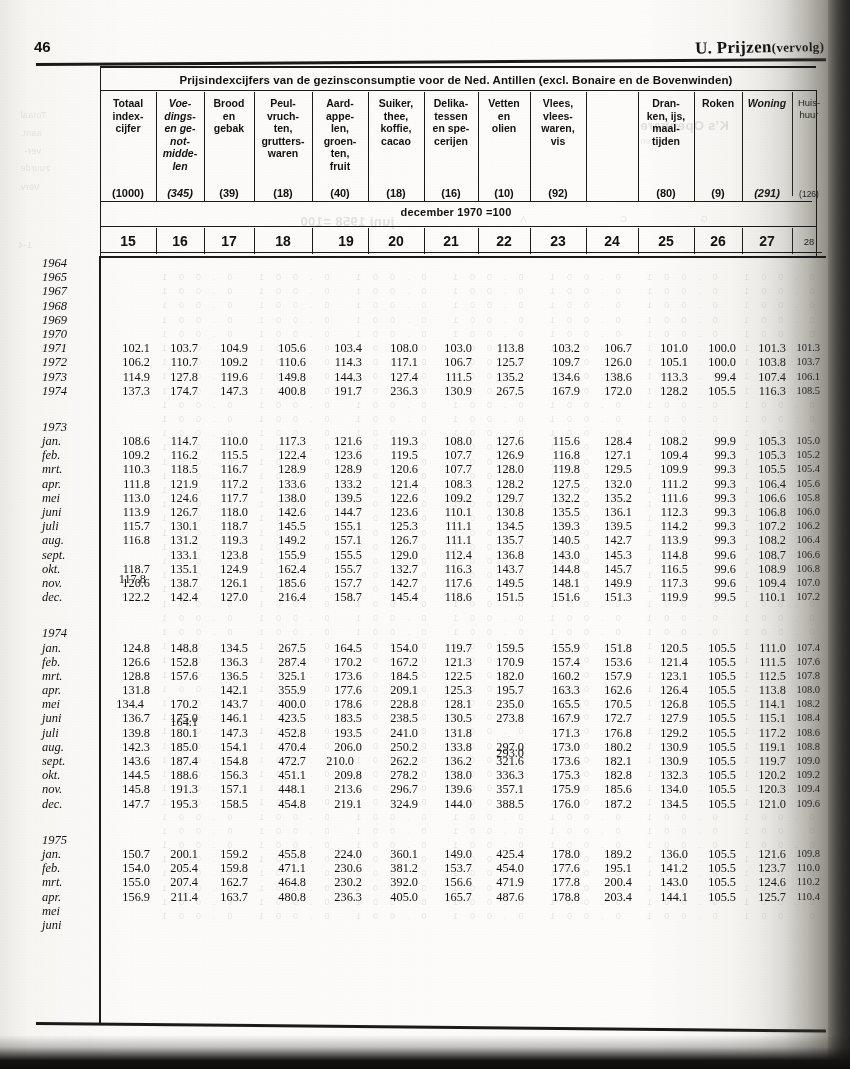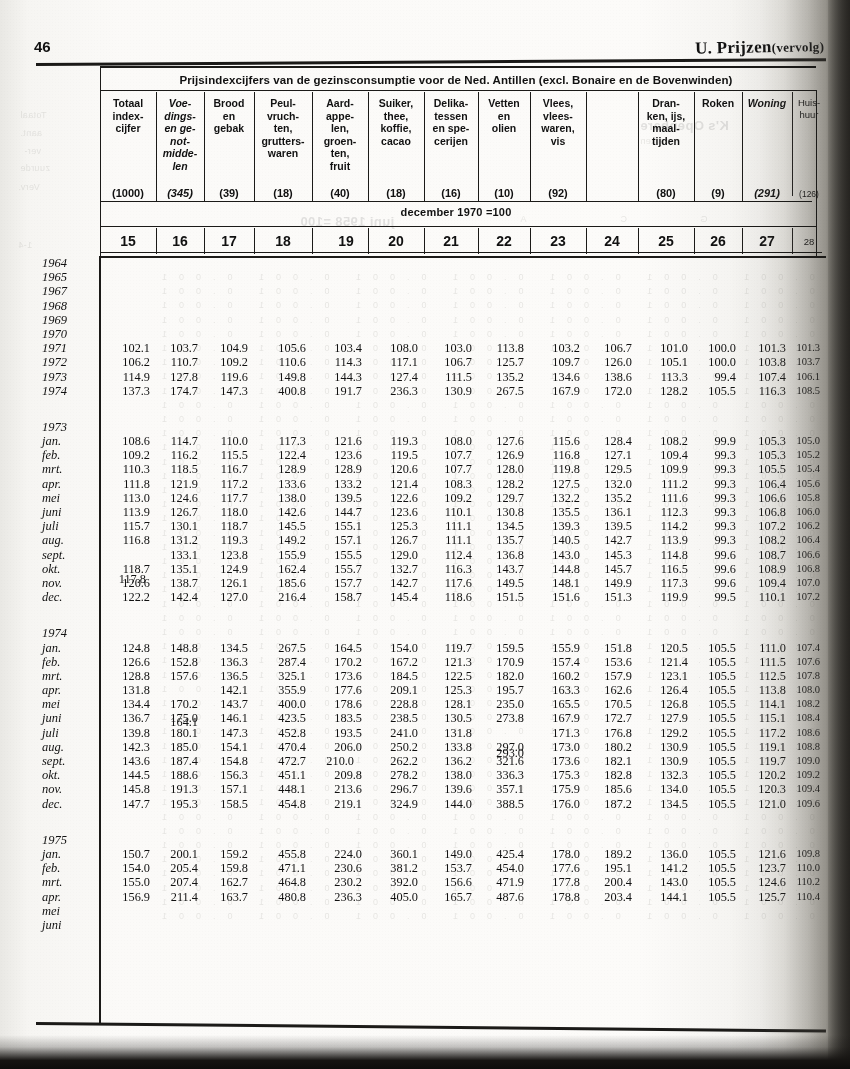--- a/index.html
+++ b/index.html
@@ -676,21 +676,21 @@
       <div class="cell" style="left: 478px; width: 46px;">195.7</div>
       <div class="cell" style="left: 530px; width: 50px;">163.3</div>
       <div class="cell" style="left: 586px; width: 46px;">162.6</div>
       <div class="cell" style="left: 638px; width: 50px;">126.4</div>
       <div class="cell" style="left: 694px; width: 42px;">105.5</div>
       <div class="cell" style="left: 742px; width: 44px;">113.8</div>
       <div class="cell c28" style="left: 792px; width: 28px;">108.0</div>
     </div>
     <div class="row">
       <div class="rowlabel">mei</div>
-      <div class="cell" style="left: 100px; width: 50px;">134.4</div>
+      <div class="cell" style="left: 94px; width: 50px;">134.4</div>
       <div class="cell" style="left: 156px; width: 42px;">170.2</div>
       <div class="cell" style="left: 204px; width: 44px;">143.7</div>
       <div class="cell" style="left: 254px; width: 52px;">400.0</div>
       <div class="cell" style="left: 312px; width: 50px;">178.6</div>
       <div class="cell" style="left: 368px; width: 50px; font-family: Liberation Serif, serif;">228.8</div>
       <div class="cell" style="left: 424px; width: 48px;">128.1</div>
       <div class="cell" style="left: 478px; width: 46px;">235.0</div>
       <div class="cell" style="left: 530px; width: 50px;">165.5</div>
       <div class="cell" style="left: 586px; width: 46px;">170.5</div>
       <div class="cell" style="left: 638px; width: 50px;">126.8</div>

